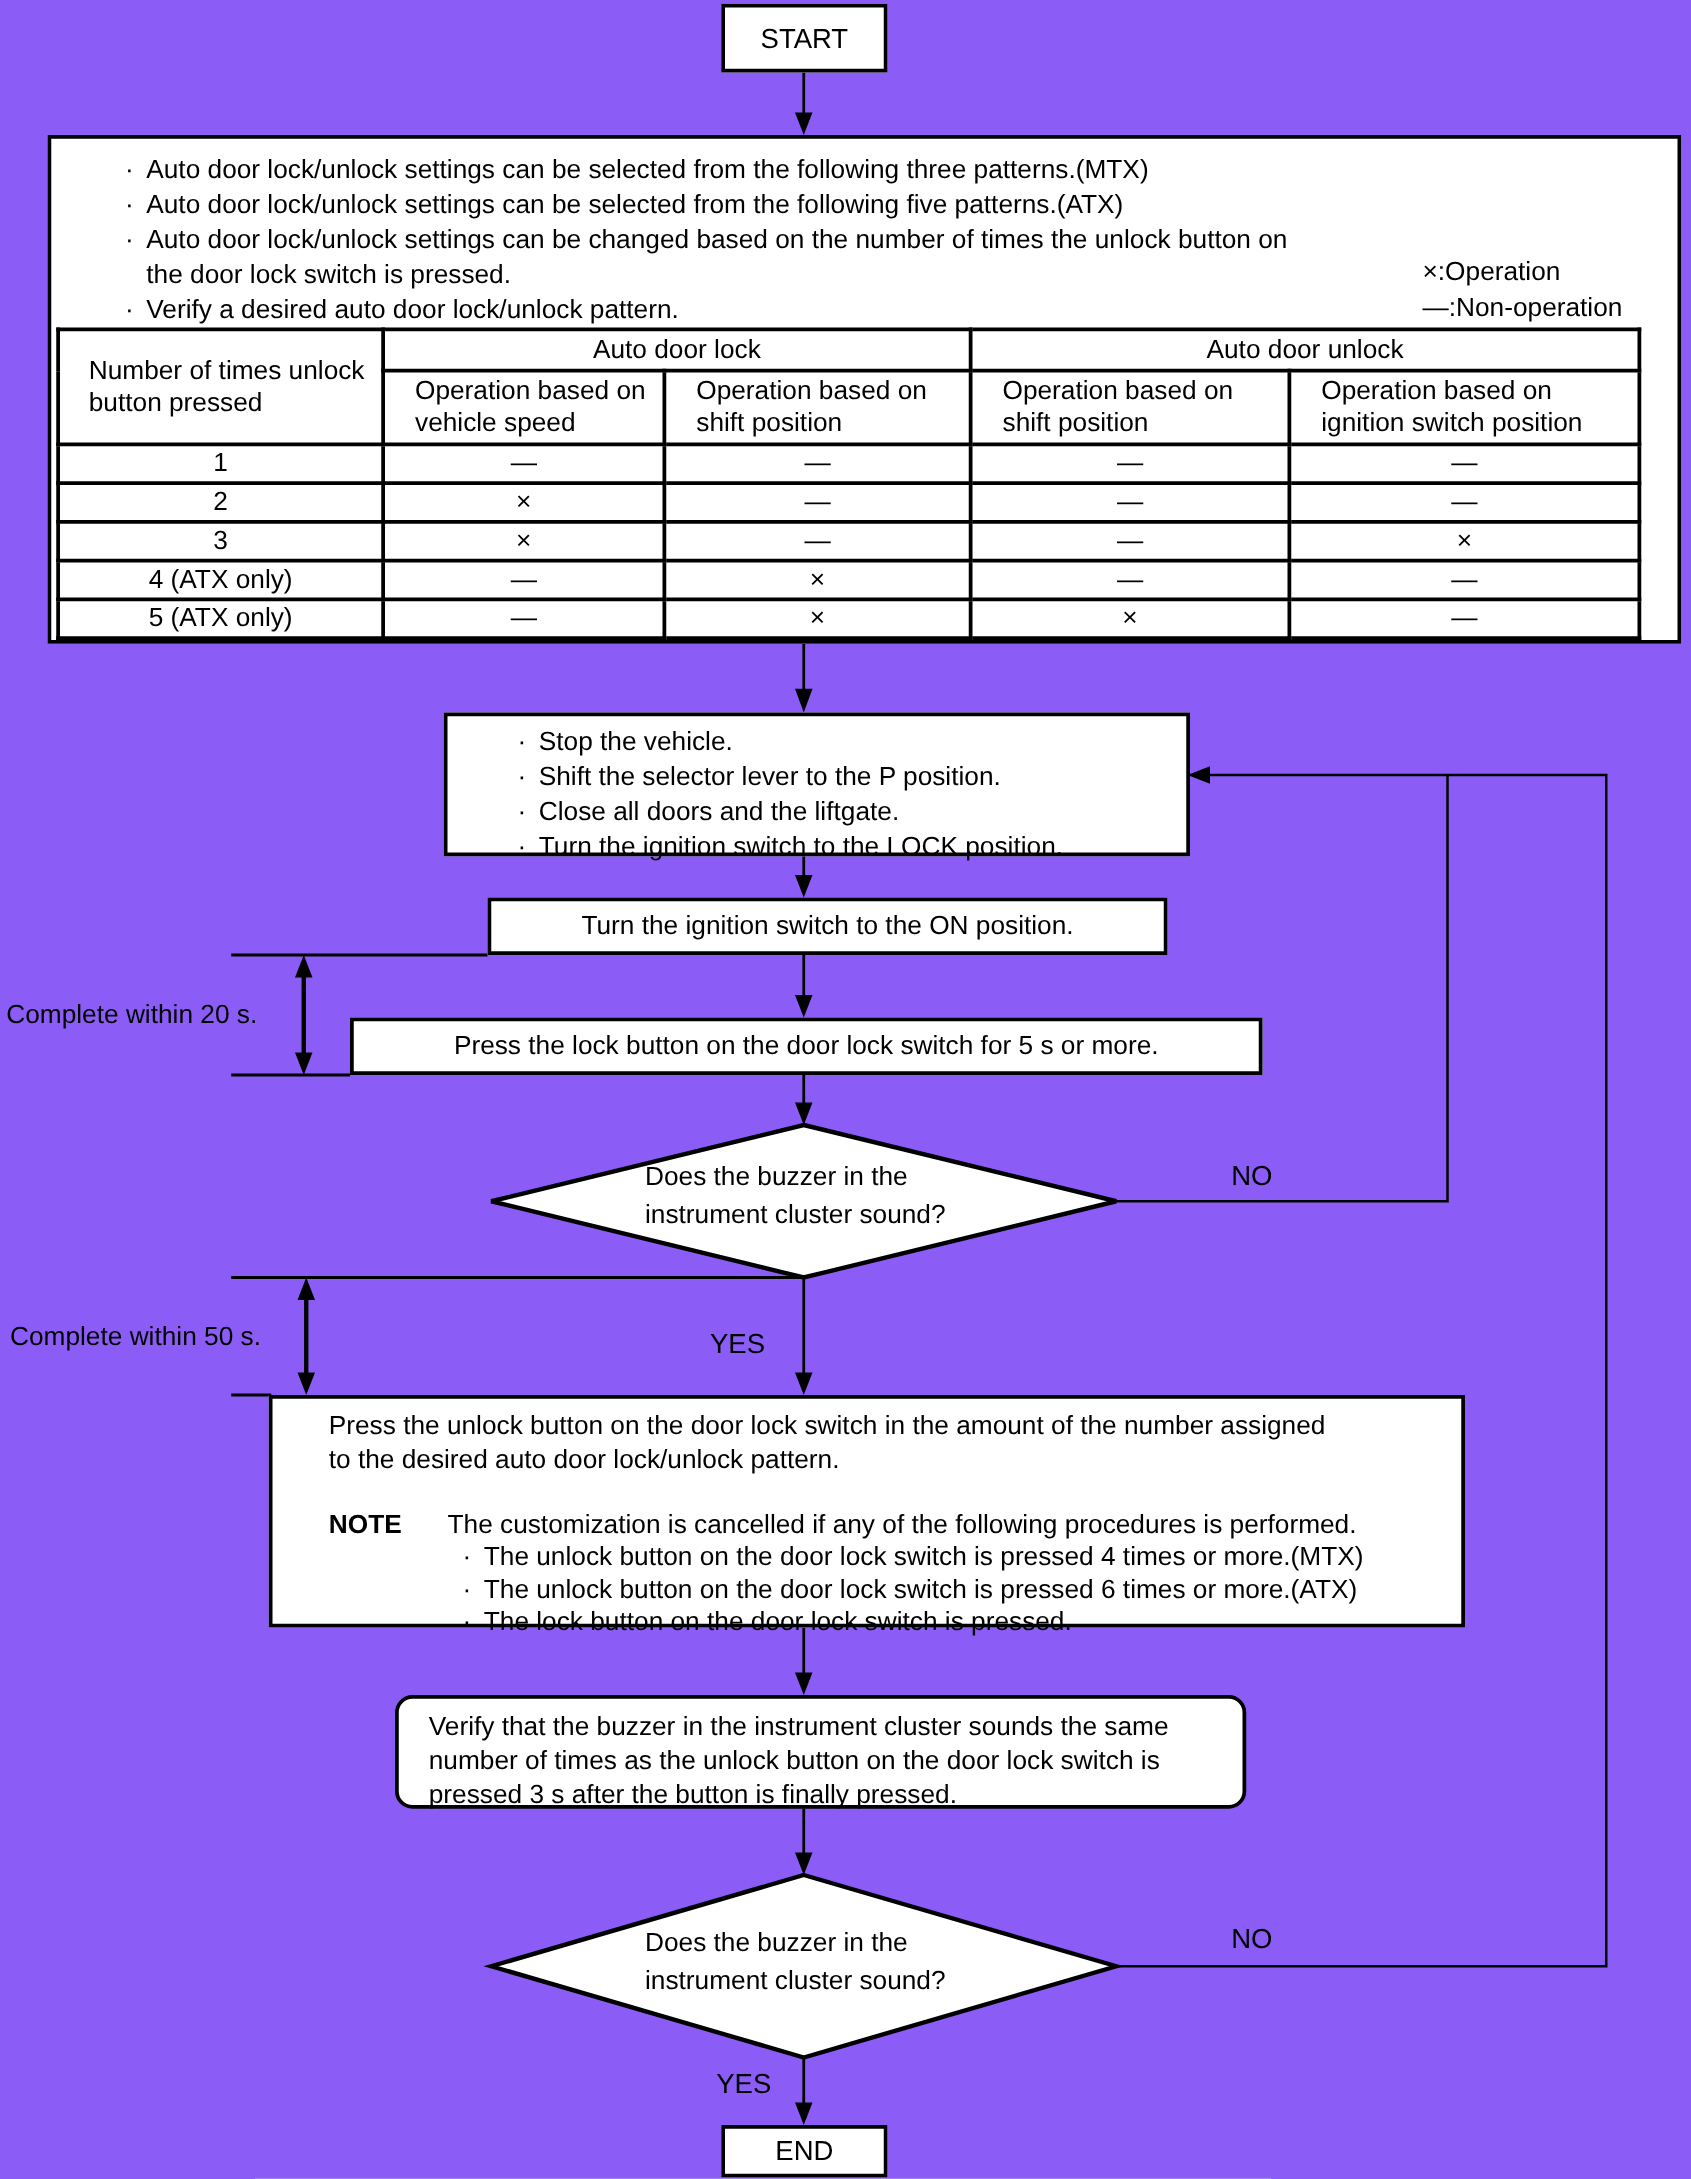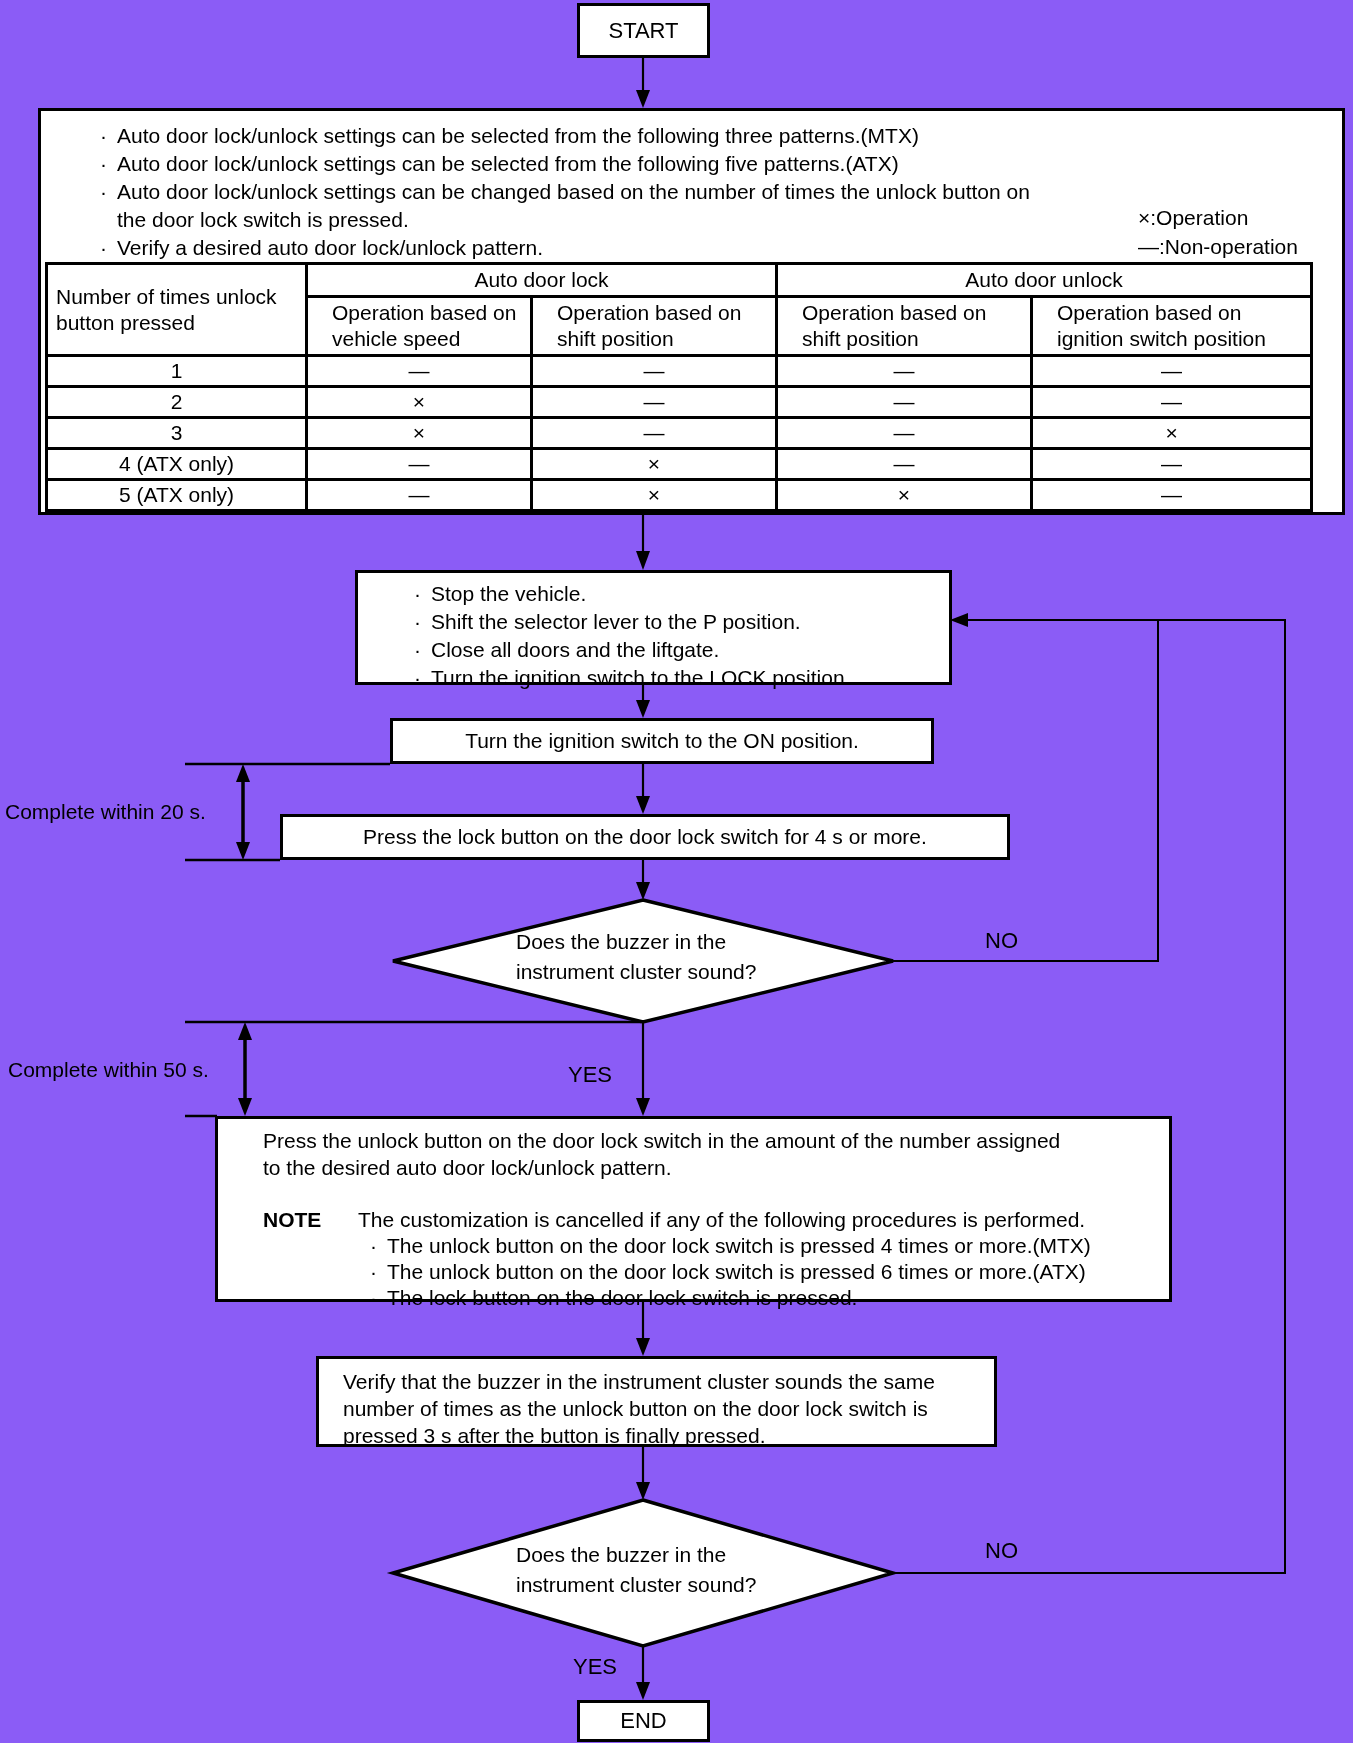--- a/index.html
+++ b/index.html
@@ -16,35 +16,35 @@
   .bullet-row{display:flex;align-items:flex-start;}
   .bmark{flex:none;width:17px;font-size:21px;}
   .btext{font-size:21px;white-space:pre-line;}
   
   #intro-bullets{left:100px;top:122px;width:1015px;line-height:28px;}
   #legend{left:1138px;top:203px;font-size:21px;line-height:29px;}
   
   #settings-table{position:absolute;left:45px;top:262px;width:1265px;
     border-collapse:collapse;table-layout:fixed;font-size:21px;}
   #settings-table td{border:3px solid #000;padding:0;vertical-align:middle;}
-  #settings-table .rowhead{text-align:left;padding-left:8px;line-height:26px;margin-left:10px;}
+  #settings-table .rowhead{text-align:left;padding-left:23px;line-height:26px;margin-left:10px;}
   #settings-table .group{text-align:center;height:30px;line-height:26px;}
   #settings-table .sub{text-align:left;padding-left:24px;height:56px;line-height:26px;}
   #settings-table .dr td{text-align:center;height:28px;line-height:22px;}
   
   #prepare-box{left:355px;top:570px;width:597px;height:115px;padding:7px 0 0 56px;}
   #prepare-box .bullet-row{line-height:28px;}
   #turn-box{left:390px;top:718px;width:544px;height:46px;font-size:21px;}
   #press-lock-box{left:280px;top:814px;width:730px;height:46px;font-size:21px;}
   #big-box{left:215px;top:1116px;width:957px;height:186px;padding:8px 16px 0 45px;}
   #note-row{display:flex;margin-top:26px;}
   #note-label{flex:none;width:95px;font-weight:bold;font-size:21px;line-height:26px;}
   #note-body{font-size:21px;line-height:26px;}
   #note-body .bullet-row{line-height:26px;margin-left:12px;}
-  #verify-box{left:316px;top:1356px;width:681px;height:91px;padding:9px 12px 0 24px;}
+  #verify-box{left:316px;top:1356px;width:681px;height:91px;padding:9px 12px 0 24px;border-radius:14px;}
   .dtext{position:absolute;font-size:21px;line-height:30px;white-space:pre-line;}
   .flow-label{position:absolute;font-size:22px;}
 </style>
 </head>
 <body>
 
 <div id="page">
 
   <svg id="wires" viewBox="0 0 1353 1743" xmlns="http://www.w3.org/2000/svg">
     <g stroke="#000000" fill="#000000" stroke-width="2.2">
@@ -210,21 +210,21 @@
     </div>
   </div>
 
   <div class="node center" id="turn-box">
     <span>Turn the ignition switch to the ON position.</span>
   </div>
 
   <div class="abs t21" style="left:5px;top:798px;">Complete within 20 s.</div>
 
   <div class="node center" id="press-lock-box">
-    <span>Press the lock button on the door lock switch for 4 s or more.</span>
+    <span>Press the lock button on the door lock switch for 5 s or more.</span>
   </div>
 
   <div class="dtext" style="left:516px;top:927px;">Does the buzzer in the
 instrument cluster sound?</div>
   <div class="flow-label" style="left:985px;top:928px;">NO</div>
   <div class="flow-label" style="left:568px;top:1062px;">YES</div>
 
   <div class="abs t21" style="left:8px;top:1056px;">Complete within 50 s.</div>
 
   <div class="node" id="big-box">

